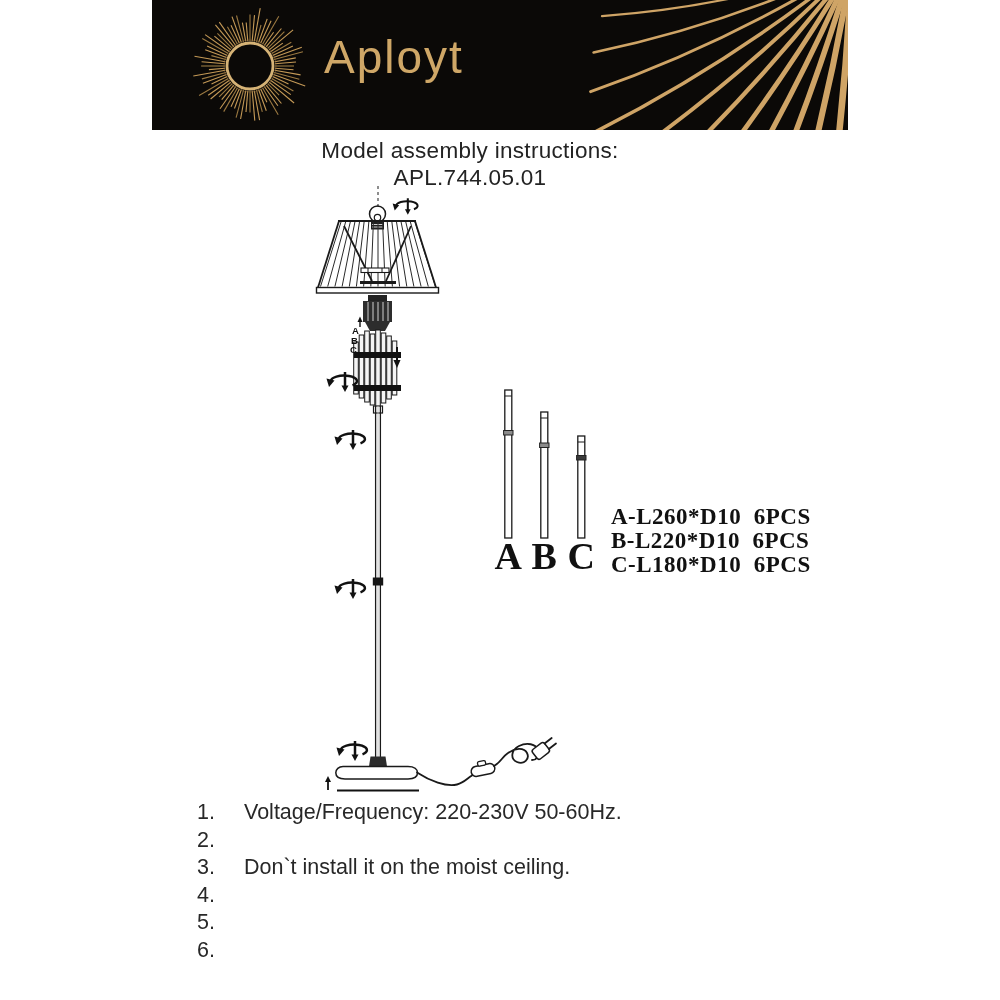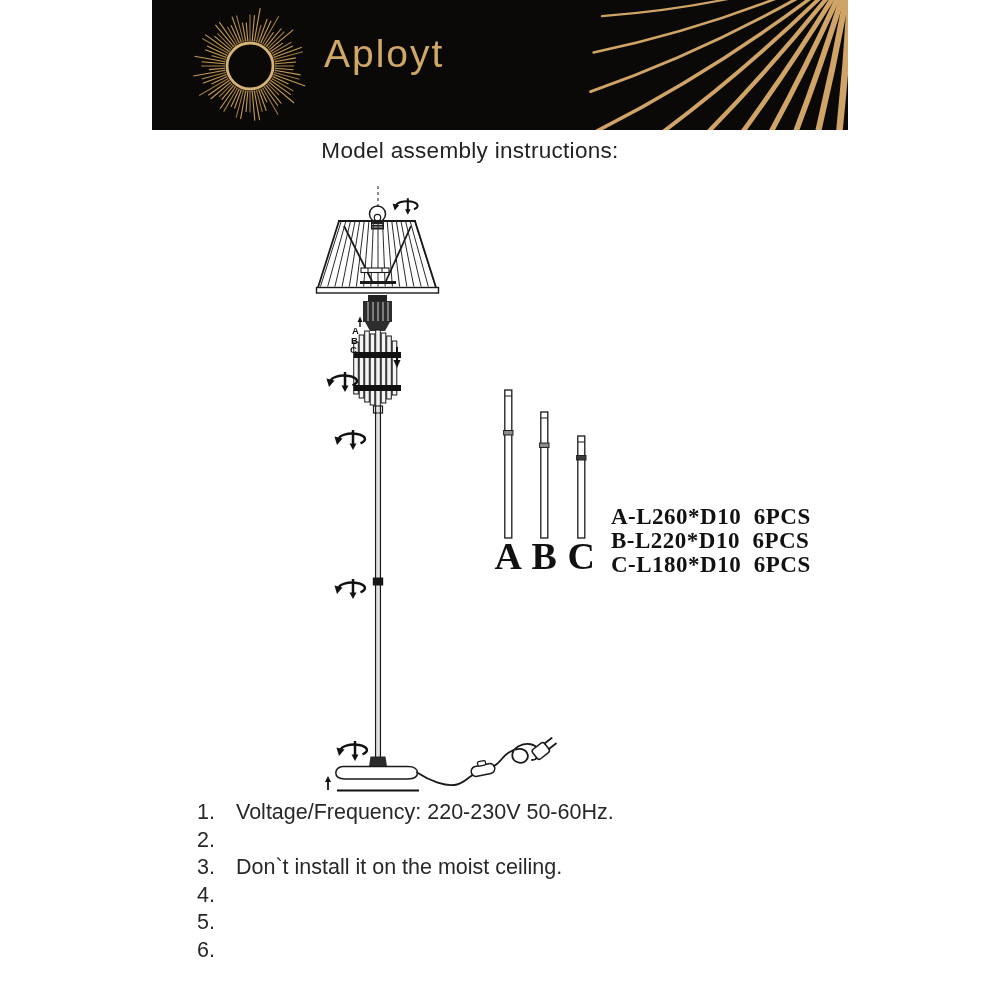--- a/index.html
+++ b/index.html
@@ -1,36 +1,36 @@
 <!DOCTYPE html>
 <html><head>
 <meta charset="utf-8">
 <style>
   html,body{margin:0;padding:0;background:#fff;}
   .page{position:relative;width:1000px;height:1000px;background:#fff;overflow:hidden;
         font-family:"Liberation Sans",sans-serif;}
   
   .brandbar{position:absolute;left:152px;top:0;width:696px;height:130px;background:#0b0907;overflow:hidden;}
   .hdr-svg{position:absolute;inset:0;width:696px;height:130px;}
-  .brand{position:absolute;left:172px;top:34px;font-size:39px;font-weight:400;
+  .brand{position:absolute;left:172px;top:34px;font-size:46px;font-weight:400;
          color:#cfa767;letter-spacing:2px;line-height:1;}
   
   .titleblock{position:absolute;top:137px;left:0;width:940px;text-align:center;color:#232323;}
   .t1,.t2{font-size:22.5px;line-height:27px;letter-spacing:.3px;}
   
   .diagram{position:absolute;inset:0;width:1000px;height:1000px;pointer-events:none;}
   .plabel{font-family:"Liberation Serif",serif;font-weight:bold;font-size:38px;fill:#111;text-anchor:middle;}
   .pspec{font-family:"Liberation Serif",serif;font-weight:bold;font-size:23px;fill:#111;
          letter-spacing:.5px;white-space:pre;}
   .clabel{font-family:"Liberation Sans",sans-serif;font-weight:bold;font-size:9.5px;fill:#111;text-anchor:middle;}
   
   .instructions{position:absolute;left:197px;top:799px;width:690px;font-size:21.5px;color:#282828;}
   .irow{display:flex;height:27.6px;line-height:27.6px;}
   .num{width:39px;flex:0 0 39px;}
-  .txt{white-space:pre;}
+  .txt{white-space:pre;margin-left:8px;}
 </style>
 </head>
 <body>
 
 <div class="page">
 
   <header class="brandbar">
     <svg class="hdr-svg" viewBox="0 0 696 130">
       <g id="fan-rays">
           <path d="M700,-34 Q689.7,181.3 647.6,392.8" stroke="#cfa466" fill="none" stroke-width="6.5" stroke-linecap="round"></path>
@@ -123,20 +123,21 @@
         </g>
       <circle cx="98" cy="66" r="26" fill="none" stroke="#8a6a3a" stroke-width="1" opacity="0.5"></circle>
       <circle cx="98" cy="66" r="22.5" fill="#0b0907"></circle>
       <circle cx="98" cy="66" r="23" fill="none" stroke="#e2bd7c" stroke-width="2.8" opacity="0.95"></circle>
     </svg>
     <div class="brand">Aployt</div>
   </header>
 
   <div class="titleblock">
     <div class="t1">Model assembly instructions:</div>
+    <div class="t2">APL.744.05.01</div>
   </div>
 
   <svg class="diagram" viewBox="0 0 1000 1000">
     <defs>
       <g id="rotsym">
         <path d="M -13,2.5 A 13,5.5 0 1 1 8.5,6.3" fill="none" stroke="#111" stroke-width="2.5"></path>
         <polygon points="-17.5,-0.5 -9.5,1.5 -15,8" fill="#111"></polygon>
         <line x1="1" y1="-7" x2="1" y2="8" stroke="#111" stroke-width="2.5"></line>
         <polygon points="-2.5,6.5 4.5,6.5 1,13" fill="#111"></polygon>
       </g>

